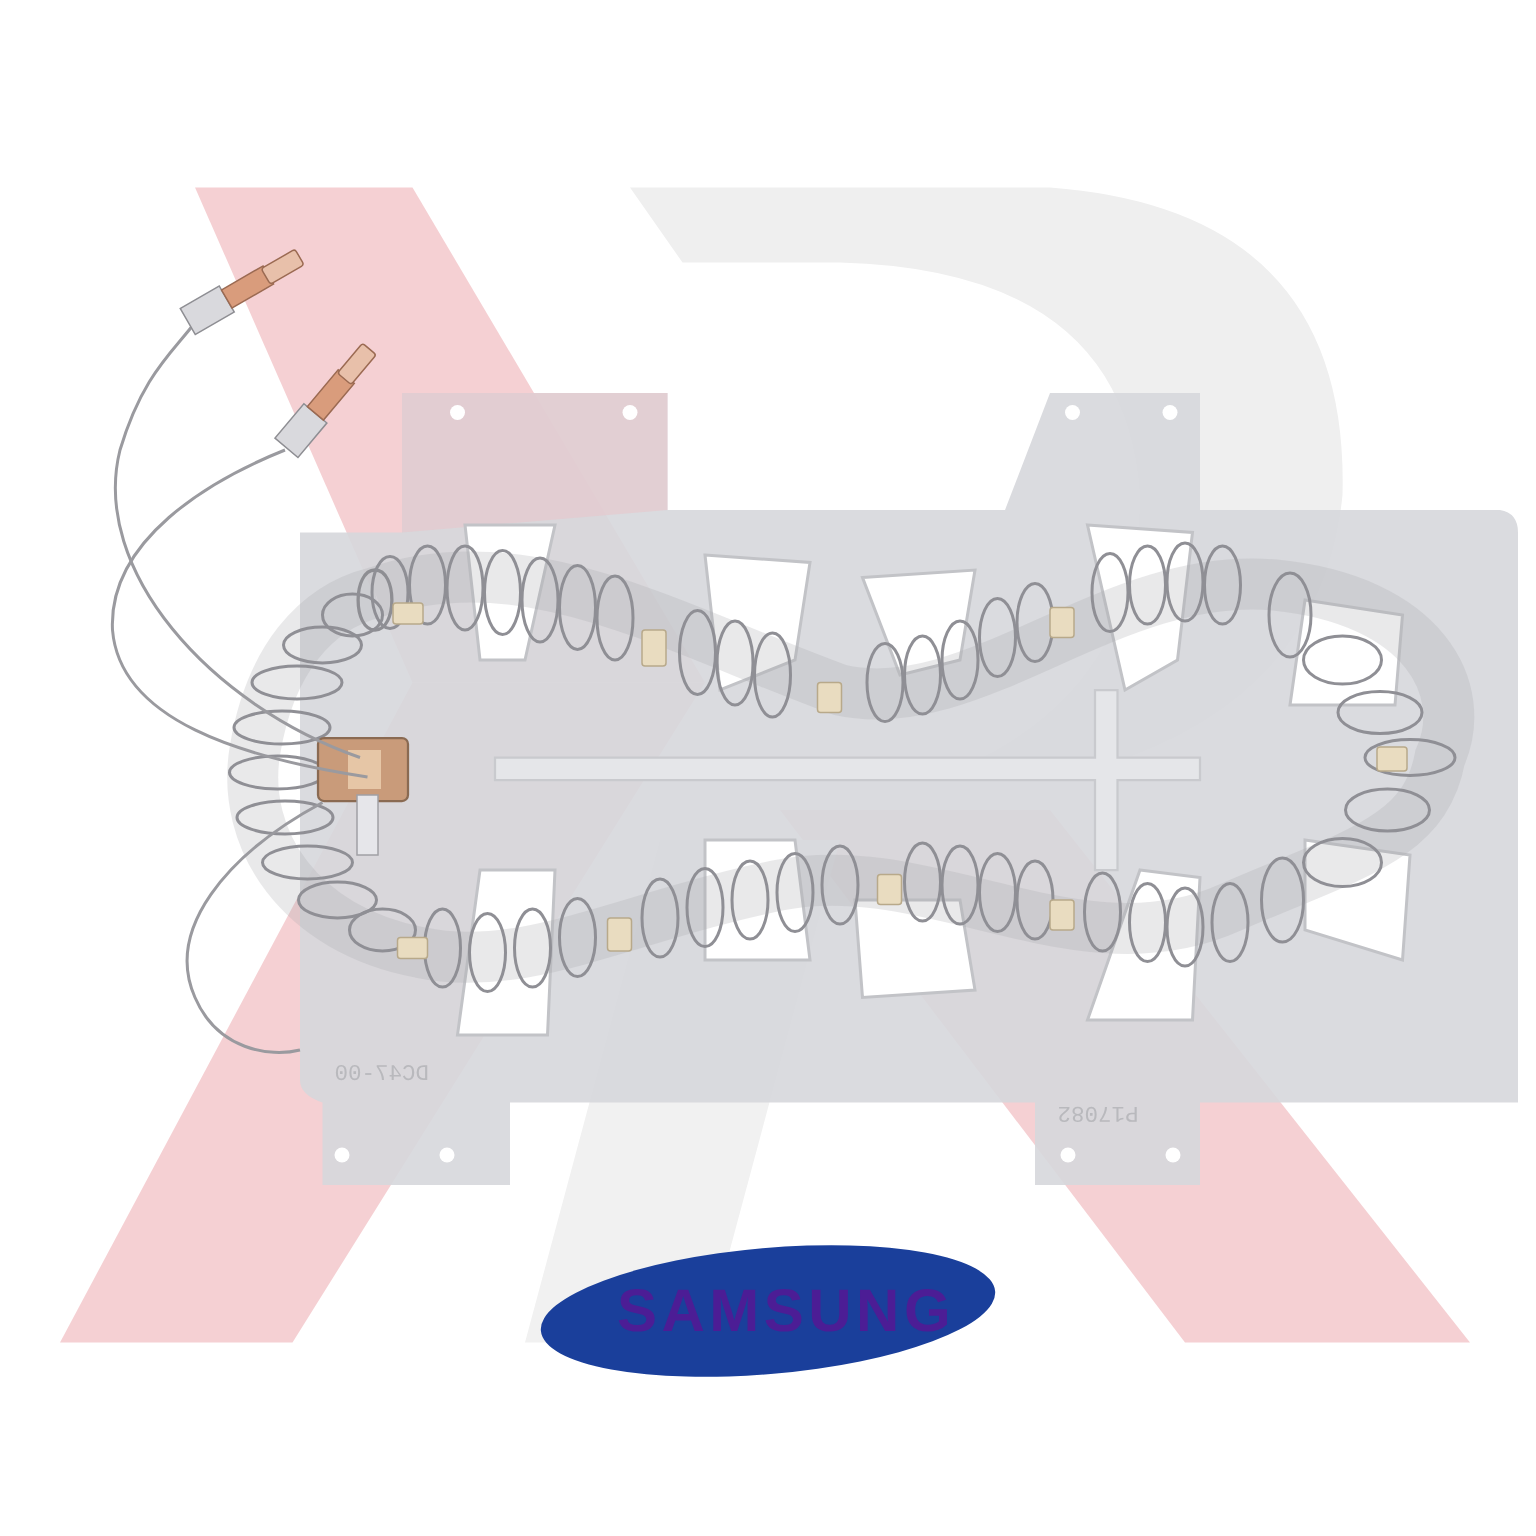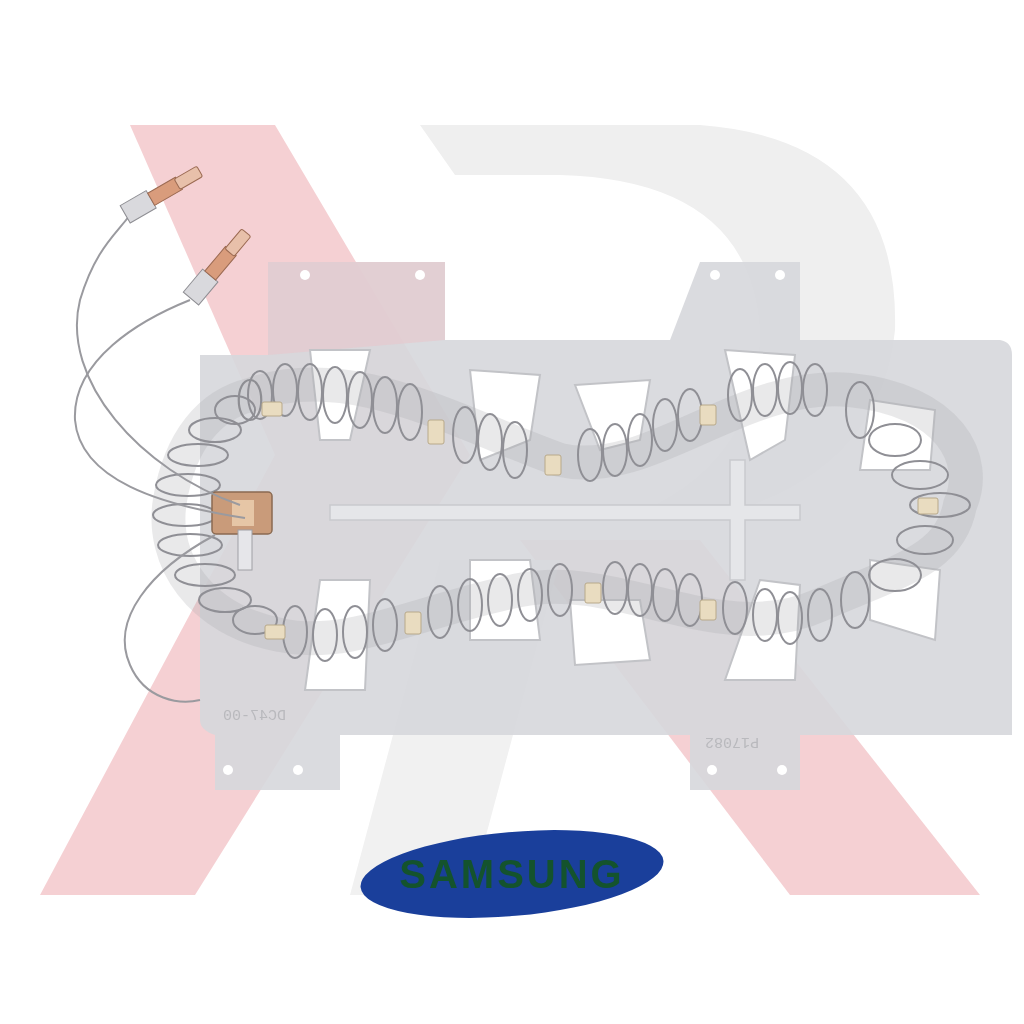--- a/index.html
+++ b/index.html
@@ -1,20 +1,20 @@
 <!DOCTYPE html>
 <html><head>
 <meta charset="utf-8">
 <style>
   html, body { margin:0; padding:0; }
   body { width:1024px; height:1024px; background:#ffffff; position:relative; overflow:hidden; font-family:"Liberation Sans", sans-serif; }
   .layer { position:absolute; left:0; top:0; width:1024px; height:1024px; }
   .logo { position:absolute; left:360px; top:830px; width:304px; height:88px; }
-  .logo-text { position:absolute; left:0; top:0; width:304px; height:88px; display:flex; align-items:center; justify-content:center;
-    color:#14532d; font-weight:bold; font-size:40px; letter-spacing:3px; font-family:"Liberation Sans", sans-serif; }
+  .logo-text { position:absolute; left:12px; top:0; width:304px; height:88px; display:flex; align-items:center; justify-content:center;
+    color:#4c1d95; font-weight:bold; font-size:40px; letter-spacing:3px; font-family:"Liberation Sans", sans-serif; }
   .stamp { position:absolute; font-family:"Liberation Mono", monospace; color:#b9b9bd; font-size:15px; }
 </style>
 </head>
 <body>
 
 <div class="layer">
 <svg width="1024" height="1024" viewBox="0 0 1024 1024">
 
   <g opacity="1">
     <polygon points="130,125 275,125 470,455 275,455" fill="#f5d0d3"></polygon>

